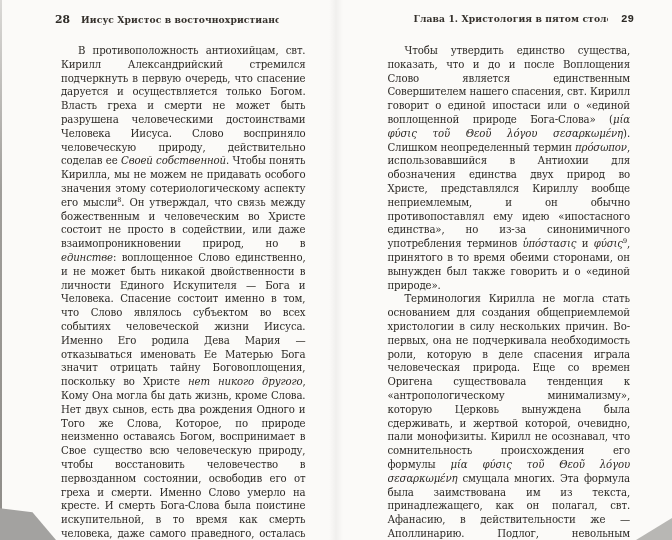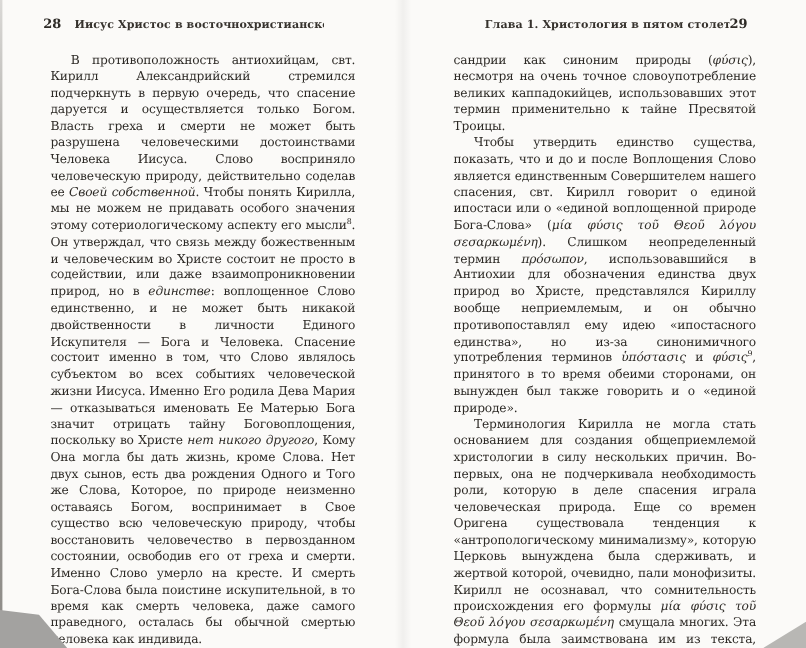--- a/index.html
+++ b/index.html
@@ -5,21 +5,21 @@
   html, body { margin: 0; padding: 0; }
   .photo {
     position: relative;
     width: 672px;
     height: 540px;
     background: #fbfaf8;
     overflow: hidden;
     font-family: "DejaVu Serif", serif;
     color: #2d2a26;
   }
-  .spread { display: flex; height: 100%; }
+  .spread { display: flex; height: 100%; margin-left: 19px; }
   .page {
     width: 336px;
     box-sizing: border-box;
     position: relative;
   }
   .page-left  { padding: 44px 40px 0 42px; }
   .page-right { padding: 44px 42px 0 42px; }
 
   .head {
     position: absolute;
@@ -30,21 +30,21 @@
     color: #36322d;
   }
   .page-left  .head { left: 36px; right: 40px; }
   .page-right .head { left: 42px; right: 38px; }
   .pnum {
     font-weight: bold;
     font-size: 10.8px;
     width: 26px;
     color: #2d2a26;
   }
-  .pnum-right { text-align: left; }
+  .pnum-right { text-align: right; font-family: Liberation Mono, monospace; }
   .pnum-spacer { width: 26px; }
   .head-title {
     flex: 1;
     text-align: center;
     font-weight: bold;
     letter-spacing: 0.1px;
     white-space: nowrap;
     overflow: hidden;
   }
   .head-title .chapter { }
@@ -110,21 +110,20 @@
         </div>
     </div>
 
     <div class="page page-right">
       <div class="head">
         <span class="pnum-spacer"></span>
         <span class="head-title"><span class="chapter">Глава 1.</span> <span>Христология в пятом столетии</span></span>
         <span class="pnum pnum-right">29</span>
       </div>
       <div class="body-text">
-          <p class="para">сандрии как синоним природы (<i>φύσις</i>), несмотря на очень точное словоупотребление великих каппадокийцев, использовавших этот термин применительно к тайне Пресвятой Троицы.</p>
           <p class="para indent">Чтобы утвердить единство существа, показать, что и до и после Воплощения Слово является единственным Совершителем нашего спасения, свт. Кирилл говорит о единой ипостаси или о «единой воплощенной природе Бога-Слова» (<i>μία φύσις τοῦ Θεοῦ λόγου σεσαρκωμένη</i>). Слишком неопределенный термин <i>πρόσωπον</i>, использовавшийся в Антиохии для обозначения единства двух природ во Христе, представлялся Кириллу вообще неприемлемым, и он обычно противопоставлял ему идею «ипостасного единства», но из-за синонимичного употребления терминов <i>ὑπόστασις</i> и <i>φύσις</i><sup>9</sup>, принятого в то время обеими сторонами, он вынужден был также говорить и о «единой природе».</p>
           <p class="para indent">Терминология Кирилла не могла стать основанием для создания общеприемлемой христологии в силу нескольких причин. Во-первых, она не подчеркивала необходимость роли, которую в деле спасения играла человеческая природа. Еще со времен Оригена существовала тенденция к «антропологическому минимализму», которую Церковь вынуждена была сдерживать, и жертвой которой, очевидно, пали монофизиты. Кирилл не осознавал, что сомнительность происхождения его формулы <i>μία φύσις τοῦ Θεοῦ λόγου σεσαρκωμένη</i> смущала многих. Эта формула была заимствована им из текста, принадлежащего, как он полагал, свт. Афанасию, в действительности же — Аполлинарию. Подлог, невольным соучастником которого стал ни о чем не подозревавший епископ Александрийский, был обнаружен византийскими</p>
         </div>
     </div>
 
   </div>
 
   <div class="gutter"></div>
   <div class="edge-left"></div>
   <div class="corner-bl"></div>

